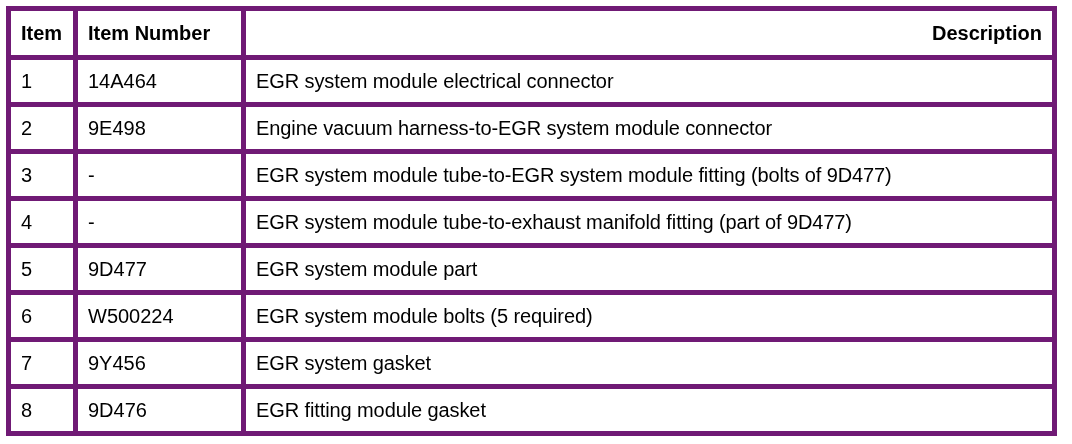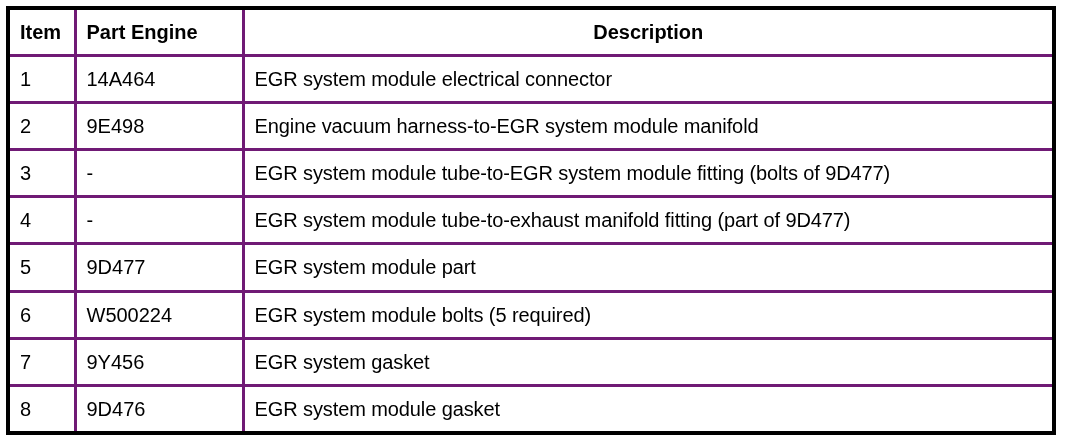--- a/index.html
+++ b/index.html
@@ -28,39 +28,39 @@
     table-layout: fixed;
     border: 4px solid #000000;
     background: #ffffff;
   }
   table.parts-table col.col-item { width: 67px; }
   table.parts-table col.col-part { width: 168px; }
   table.parts-table col.col-desc { width: 811px; }
 
   table.parts-table th,
   table.parts-table td {
-    border: 3px solid #701a75;
+    border: 5px solid #701a75;
     padding: 0 10px;
     font-size: 20px;
     line-height: 22px;
     color: #000000;
     vertical-align: middle;
     overflow: hidden;
     white-space: nowrap;
   }
   table.parts-table thead th {
     font-weight: bold;
     height: 44px;
   }
   table.parts-table thead th.th-item,
   table.parts-table thead th.th-part {
     text-align: left;
   }
   table.parts-table thead th.th-desc {
-    text-align: center;
+    text-align: right;
   }
   table.parts-table tbody td {
     font-weight: normal;
     text-align: left;
     height: 42px;
   }
   table.parts-table tbody td.cell-desc {
     letter-spacing: -0.1px;
   }
 </style>
@@ -70,34 +70,34 @@
 <div id="parts-table-wrap">
   <table class="parts-table">
     <colgroup>
       <col class="col-item">
       <col class="col-part">
       <col class="col-desc">
     </colgroup>
     <thead>
       <tr>
         <th class="th-item">Item</th>
-        <th class="th-part">Part Engine</th>
+        <th class="th-part">Item Number</th>
         <th class="th-desc">Description</th>
       </tr>
     </thead>
     <tbody>
       <tr>
         <td class="cell-item">1</td>
         <td class="cell-part">14A464</td>
         <td class="cell-desc">EGR system module electrical connector</td>
       </tr>
       <tr>
         <td class="cell-item">2</td>
         <td class="cell-part">9E498</td>
-        <td class="cell-desc">Engine vacuum harness-to-EGR system module manifold</td>
+        <td class="cell-desc">Engine vacuum harness-to-EGR system module connector</td>
       </tr>
       <tr>
         <td class="cell-item">3</td>
         <td class="cell-part">-</td>
         <td class="cell-desc">EGR system module tube-to-EGR system module fitting (bolts of 9D477)</td>
       </tr>
       <tr>
         <td class="cell-item">4</td>
         <td class="cell-part">-</td>
         <td class="cell-desc">EGR system module tube-to-exhaust manifold fitting (part of 9D477)</td>
@@ -113,17 +113,17 @@
         <td class="cell-desc">EGR system module bolts (5 required)</td>
       </tr>
       <tr>
         <td class="cell-item">7</td>
         <td class="cell-part">9Y456</td>
         <td class="cell-desc">EGR system gasket</td>
       </tr>
       <tr>
         <td class="cell-item">8</td>
         <td class="cell-part">9D476</td>
-        <td class="cell-desc">EGR system module gasket</td>
+        <td class="cell-desc">EGR fitting module gasket</td>
       </tr>
     </tbody>
   </table>
 </div>
 
 </body></html>

